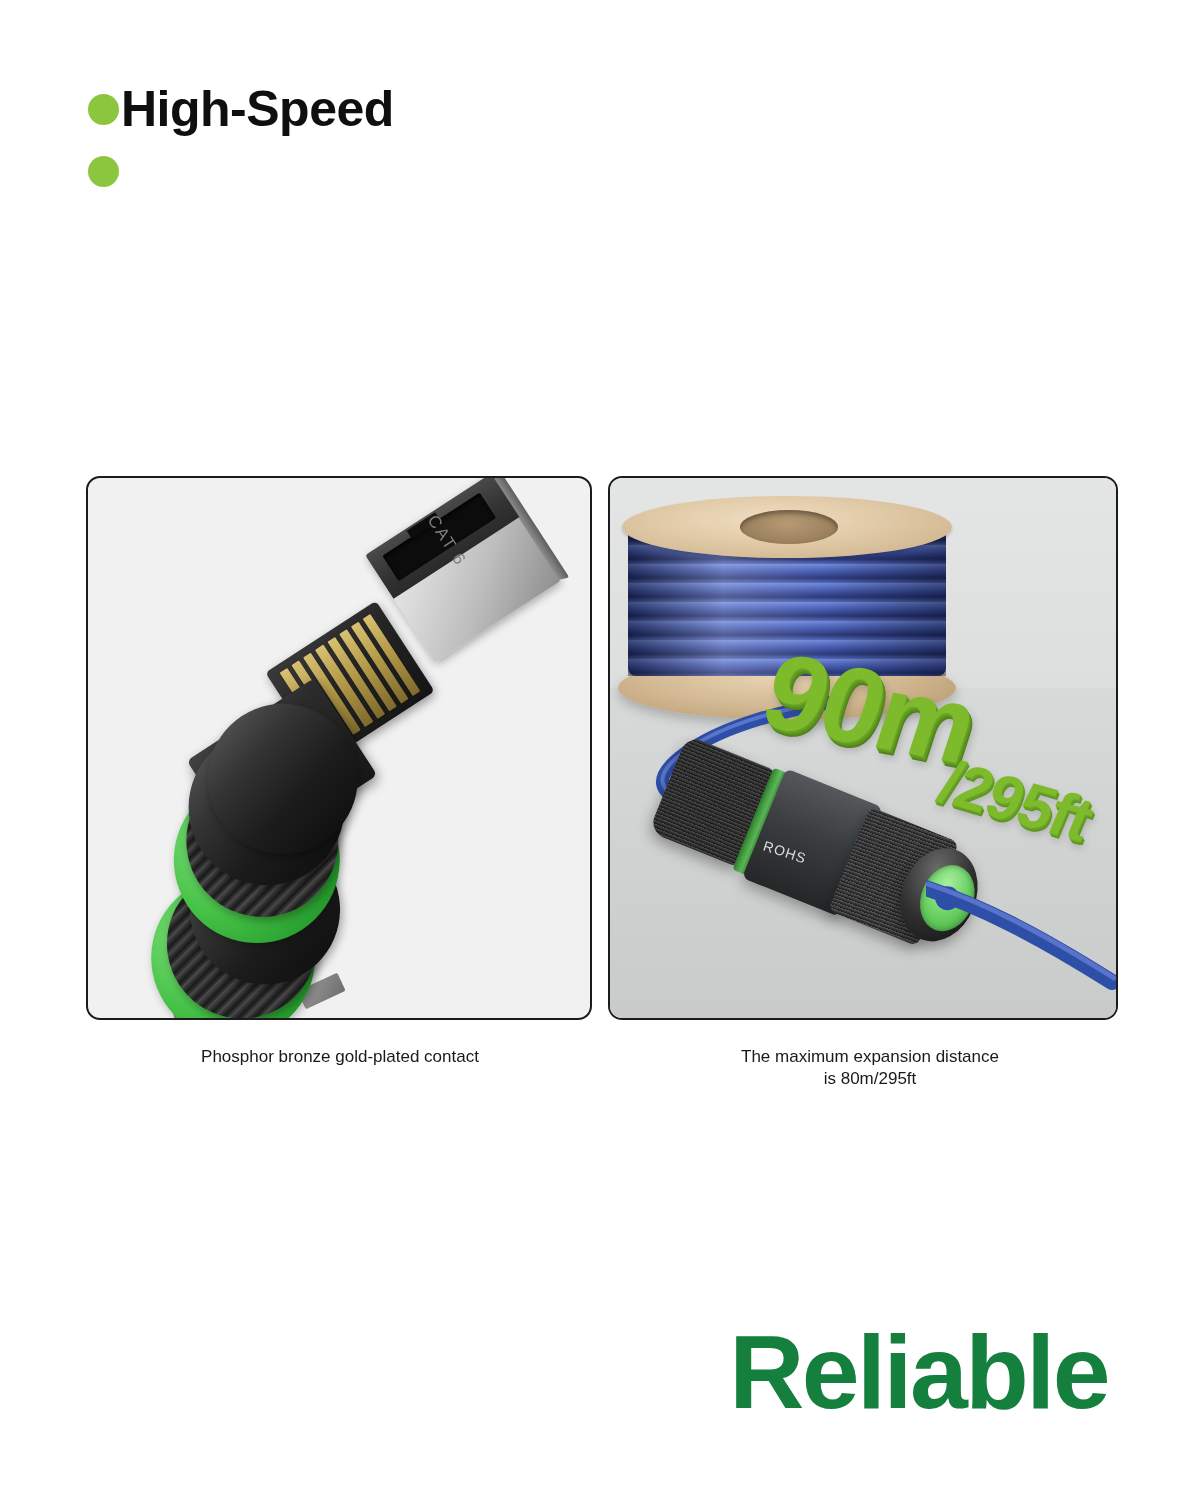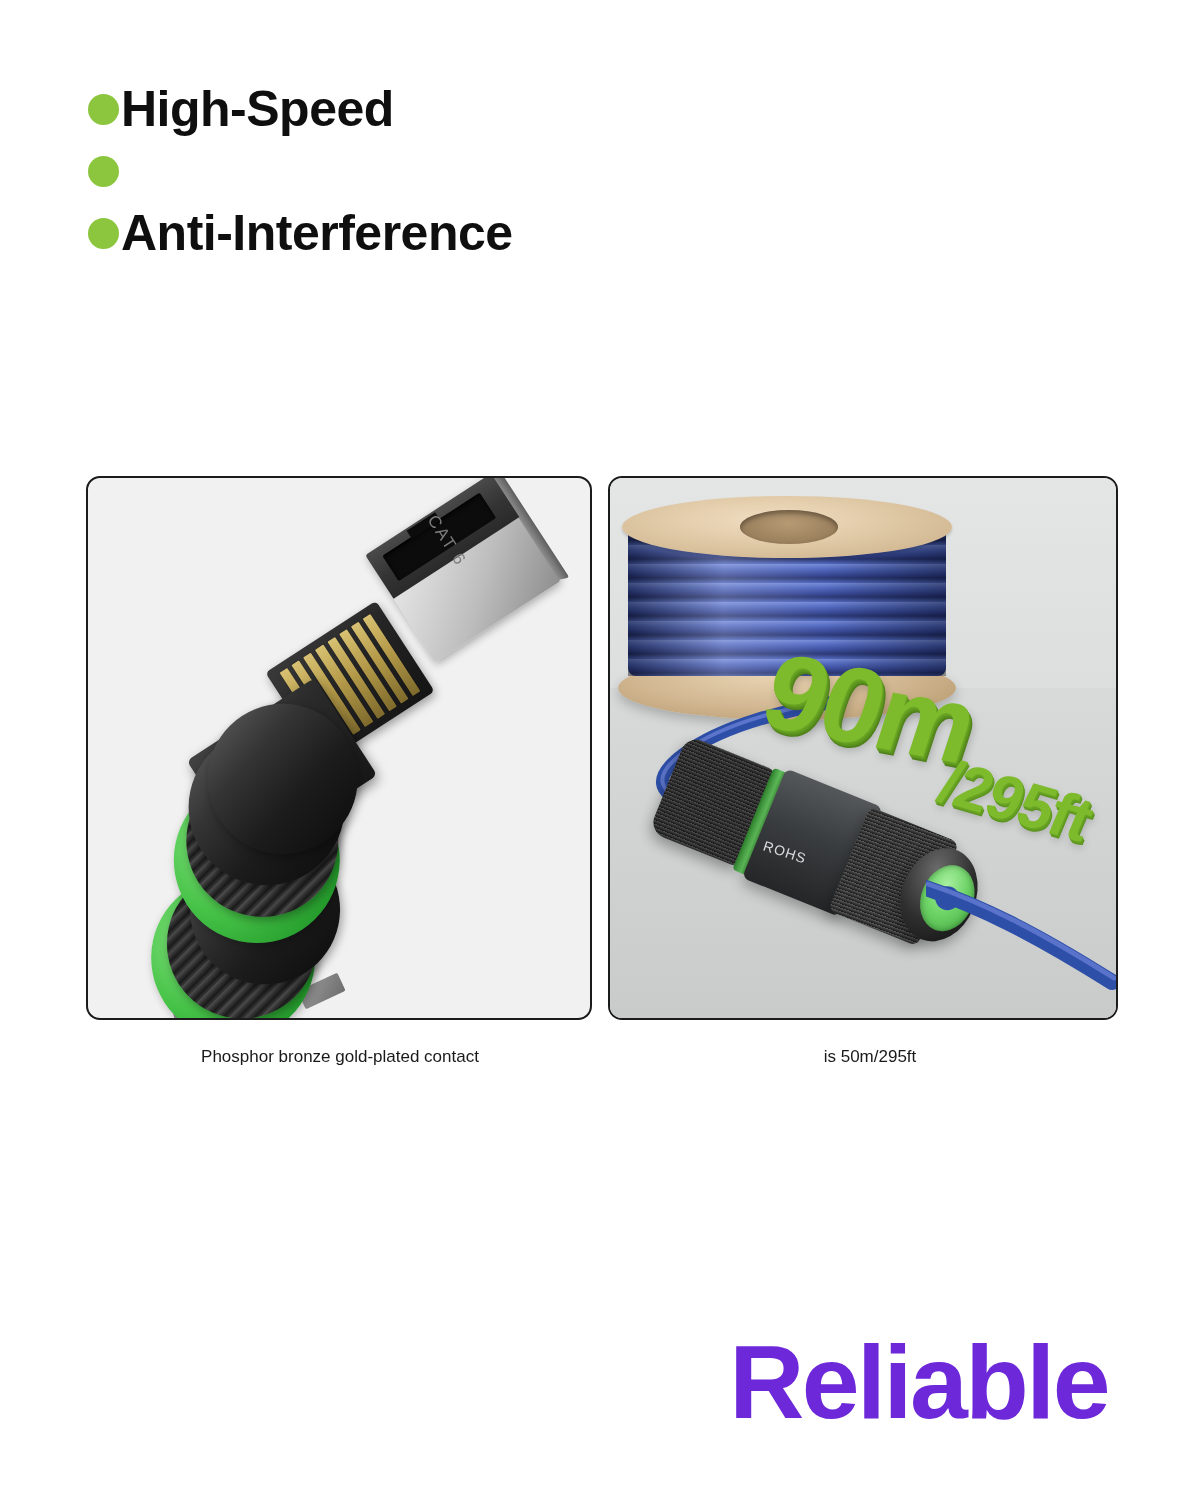--- a/index.html
+++ b/index.html
@@ -40,23 +40,23 @@
   
   .caption{
     position:absolute;text-align:center;
     font-size:17px;line-height:1.28;color:#1a1a1a;font-weight:normal;
   }
   .caption-left{left:60px;top:1046px;width:560px;}
   .caption-right{left:620px;top:1046px;width:500px;}
 
   
   .wordmark{
-    position:absolute;right:92px;bottom:66px;
+    position:absolute;right:92px;bottom:76px;
     font-size:104px;font-weight:bold;letter-spacing:-2.5px;
-    line-height:1;color:#6d28d9;
+    line-height:1;color:#15803d;
   }
 
   
   .lscene{position:absolute;left:0;top:0;width:506px;height:544px;}
 
   
   .jack{
     position:absolute;left:300px;top:26px;width:150px;height:128px;
     transform:rotate(-33deg);
   }
@@ -265,24 +265,20 @@
 
     <div class="feature-row">
       <span class="bullet"></span>
       <span class="feature-label">High-Speed</span>
     </div>
 
     <div class="feature-row">
       <span class="bullet"></span>
     </div>
 
-    <div class="feature-row">
-      <span class="bullet"></span>
-      <span class="feature-label">Anti-Interference</span>
-    </div>
 
   </div>
 
   <div class="panels">
 
     <div class="panel panel-left">
       <div class="stage lscene">
 
         <div class="jack">
           <div class="jack-face"></div>
@@ -381,18 +377,19 @@
         </div>
 
       </div>
     </div>
 
   </div>
 
   <div class="caption caption-left">Phosphor bronze gold-plated contact</div>
 
   <div class="caption caption-right">
-    <div>is 50m/295ft</div>
+    <div>The maximum expansion distance</div>
+    <div>is 80m/295ft</div>
   </div>
 
   <div class="wordmark">Reliable</div>
 
 </div>
 
 </body></html>

